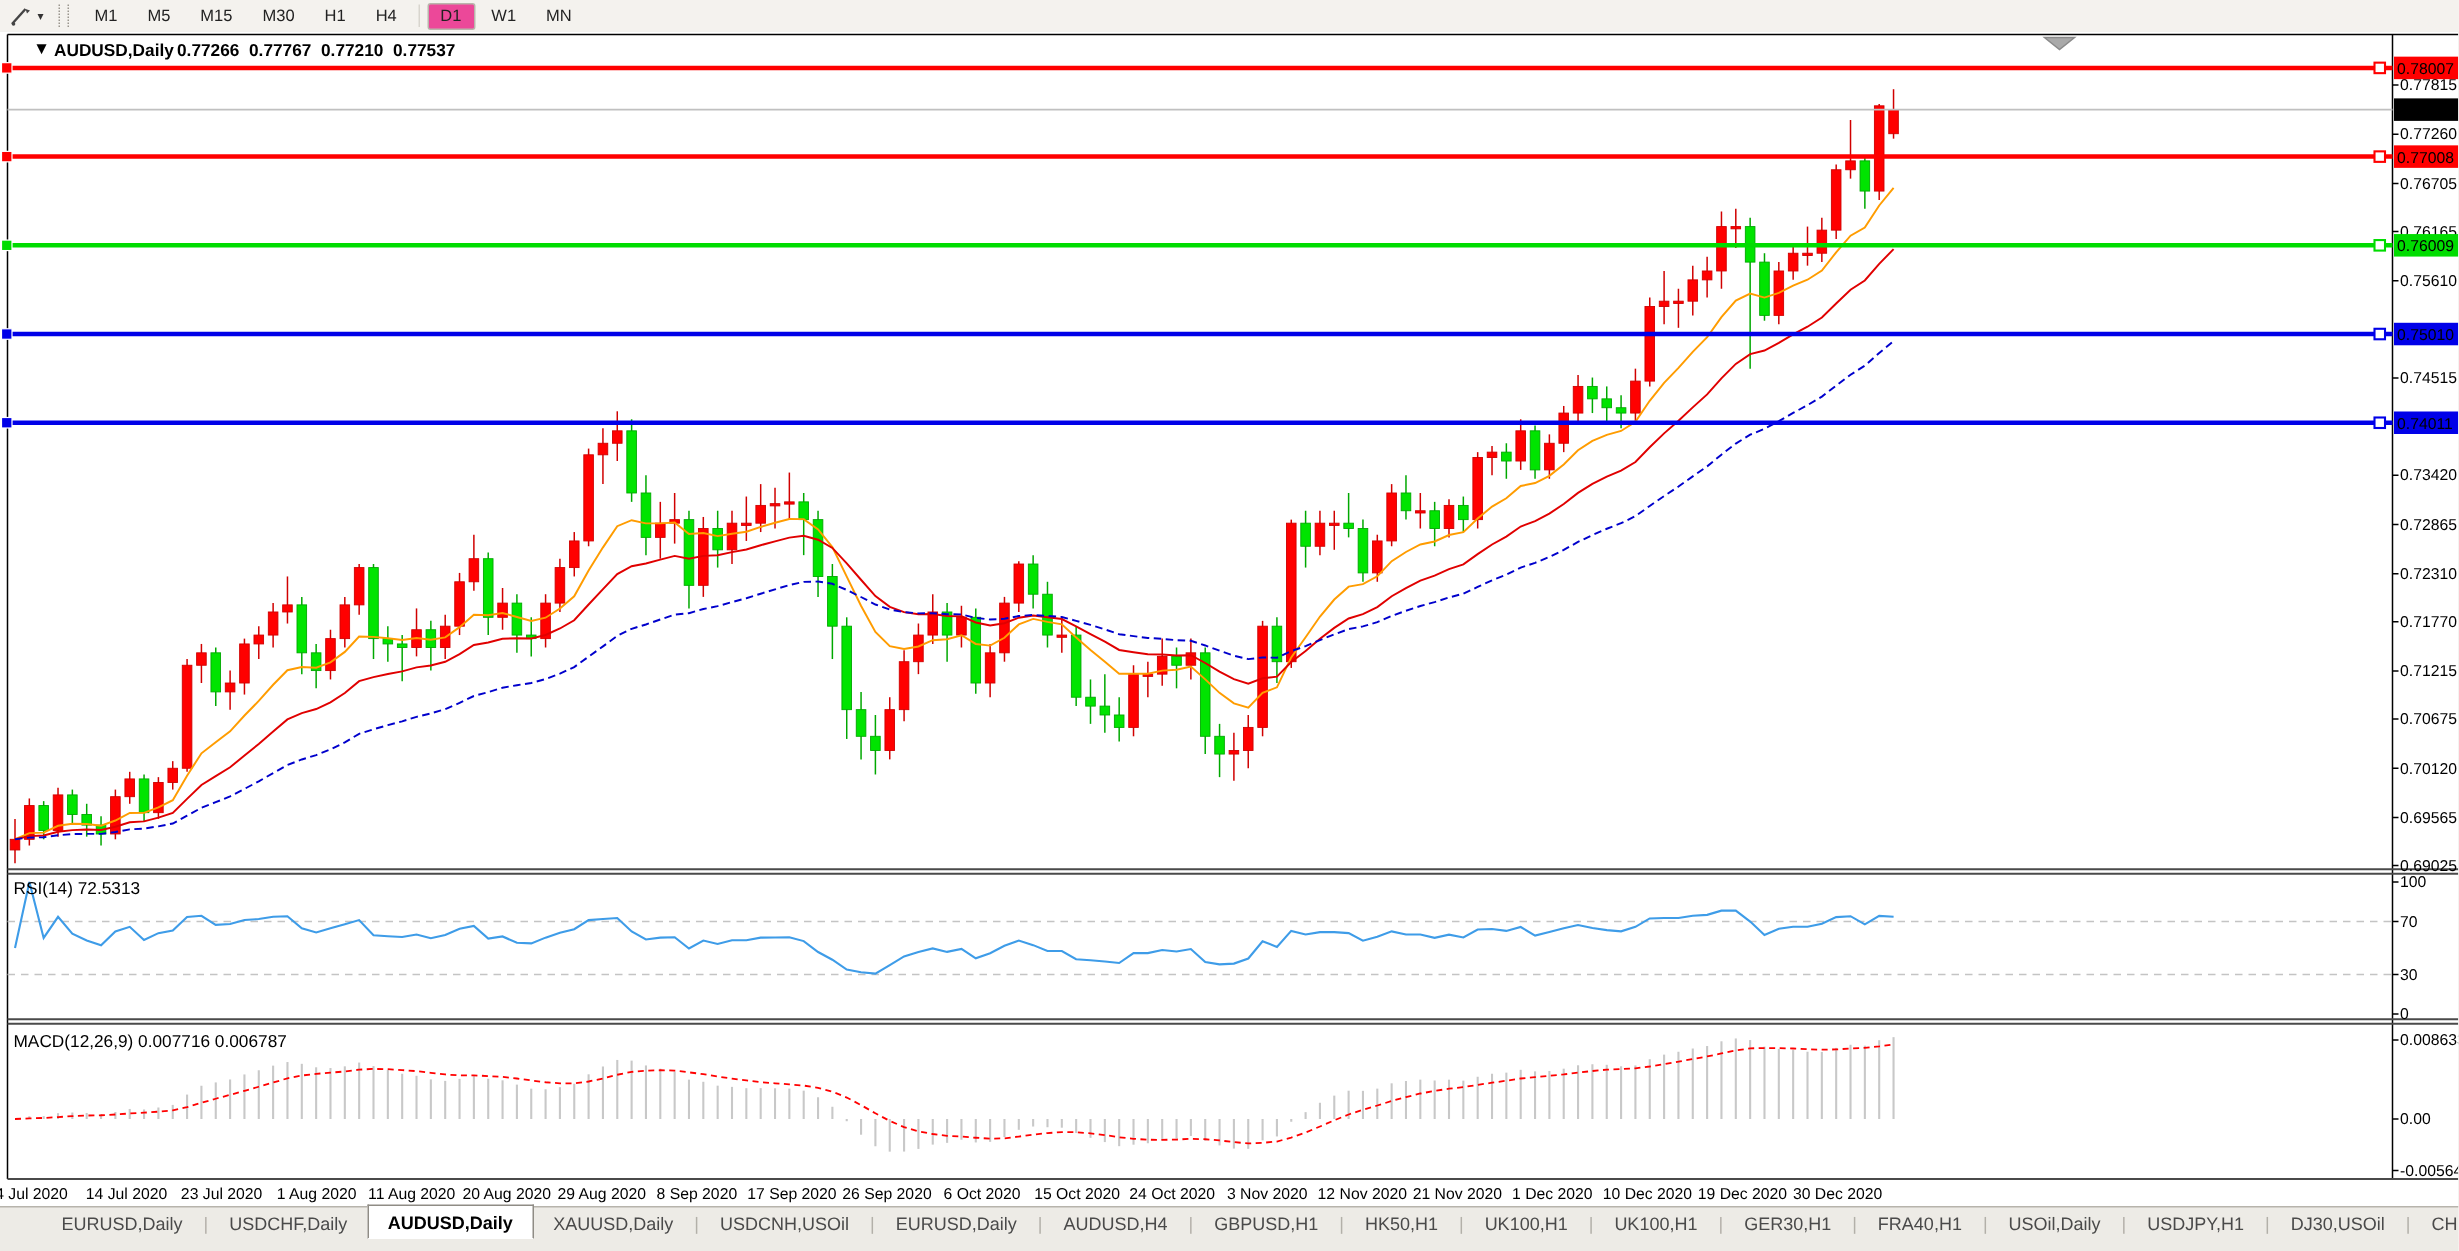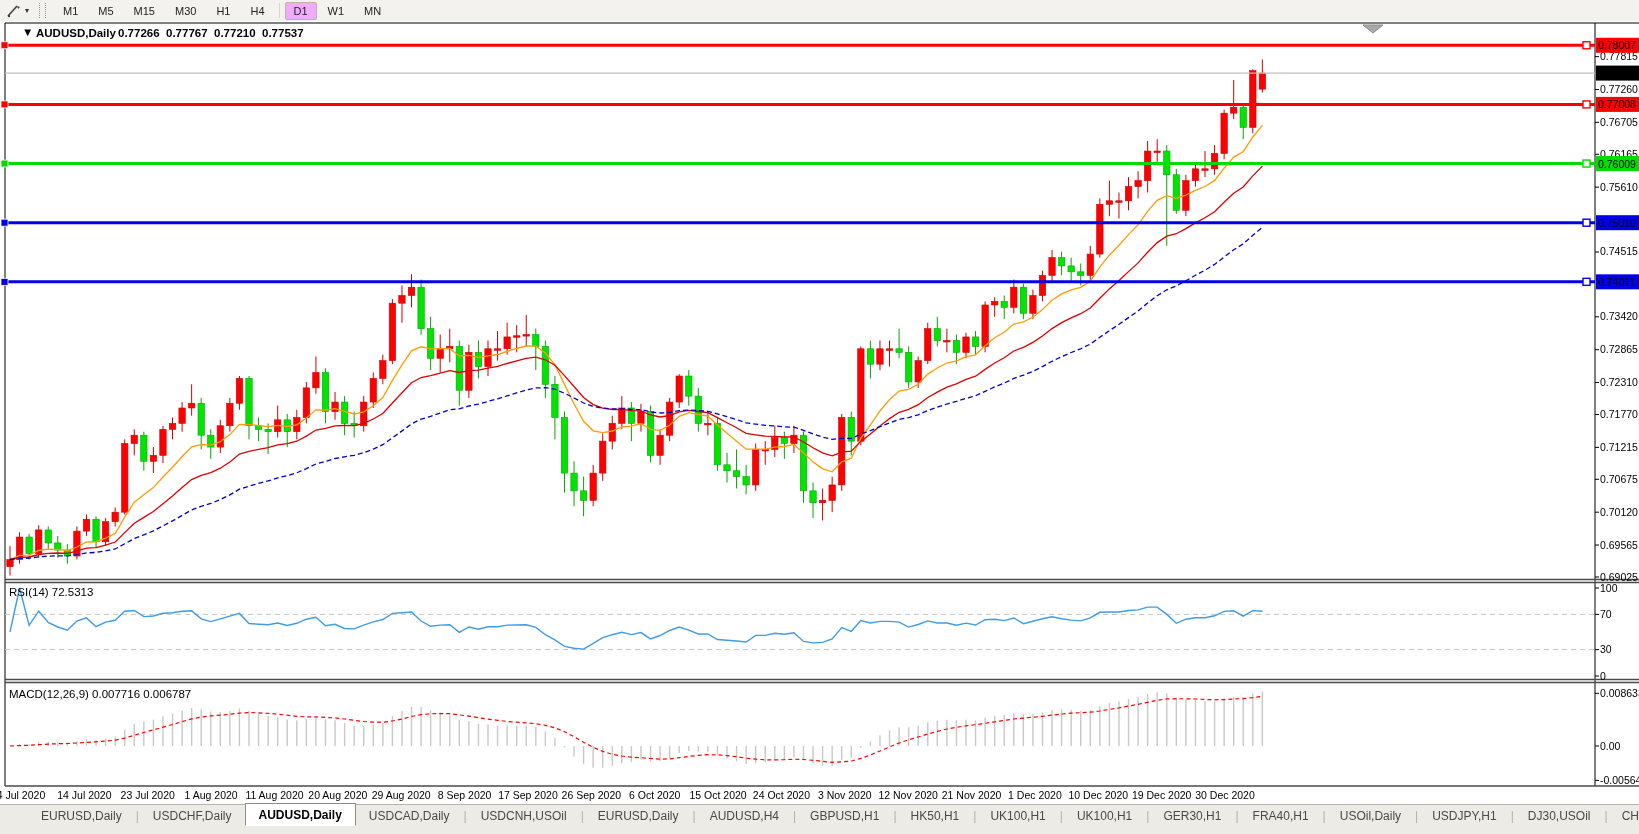--- a/index.html
+++ b/index.html
@@ -3,21 +3,21 @@
 <meta charset="utf-8">
 <style>
   html,body{margin:0;padding:0;background:#ECEAE4;font-family:"Liberation Sans",sans-serif;}
   #app{position:relative;width:1639px;height:834px;background:#fff;overflow:hidden;}
   
   #toolbar{position:absolute;left:0;top:0;width:1639px;height:21px;background:#F4F2EE;border-bottom:1px solid #D6D3CC;display:flex;align-items:center;font-size:11px;color:#222;}
   .tool-icon-wrap{display:flex;align-items:center;padding:0 6px;height:100%;}
   .caret{font-size:8px;color:#333;margin-left:3px;}
   .grip{width:5px;height:15px;border-left:1px dotted #9a968e;border-right:1px dotted #9a968e;margin:0 7px 0 4px;}
   .tfbtn{padding:2px 8px;margin:0 1px;border:1px solid transparent;border-radius:2px;cursor:default;}
-  .tfbtn.active{background:#f0abfc;border:1px solid #B9B5AC;}
+  .tfbtn.active{background:#ec4899;border:1px solid #B9B5AC;}
   .tbsep{width:1px;height:15px;background:#D8D5CE;margin:0 4px;}
   
   #tabbar{position:absolute;left:0;top:804px;width:1639px;height:24px;background:#EDEBE6;border-top:1px solid #B7B4AC;display:flex;align-items:flex-start;font-size:12px;color:#4a4a4a;padding-left:16px;}
   .tab{padding:3px 13px;white-space:nowrap;cursor:default;}
   .tab.active{background:#FFFFFF;border:1px solid #8f8c85;border-bottom:1px solid #fff;font-weight:bold;color:#000;margin-top:-2px;padding-top:4px;}
   .tabsep{color:#b3b0a9;padding:0 1px;}
   #bottomstrip{position:absolute;left:0;top:828px;width:1639px;height:6px;background:#EDEBE6;}
   svg text{font-family:"Liberation Sans",sans-serif;font-size:11px;fill:#000;}
   text.axis{font-size:10.5px;}
   text.datelbl{font-size:10.5px;}
@@ -583,21 +583,21 @@
     <text class="paneltitle" x="9" y="596">RSI(14) 72.5313</text>
     <text class="paneltitle" x="9" y="698">MACD(12,26,9) 0.007716 0.006787</text>
   </svg>
 
   <div id="tabbar">
     <div id="tabswrap" style="display:flex;align-items:center;padding-left:12px;">
         <span class="tab">EURUSD,Daily</span>
         <span class="tabsep">|</span>
         <span class="tab">USDCHF,Daily</span>
         <span class="tab active">AUDUSD,Daily</span>
-        <span class="tab">USDCAD,Daily</span>
+        <span class="tab">XAUUSD,Daily</span>
         <span class="tabsep">|</span>
         <span class="tab">USDCNH,USOil</span>
         <span class="tabsep">|</span>
         <span class="tab">EURUSD,Daily</span>
         <span class="tabsep">|</span>
         <span class="tab">AUDUSD,H4</span>
         <span class="tabsep">|</span>
         <span class="tab">GBPUSD,H1</span>
         <span class="tabsep">|</span>
         <span class="tab">HK50,H1</span>

